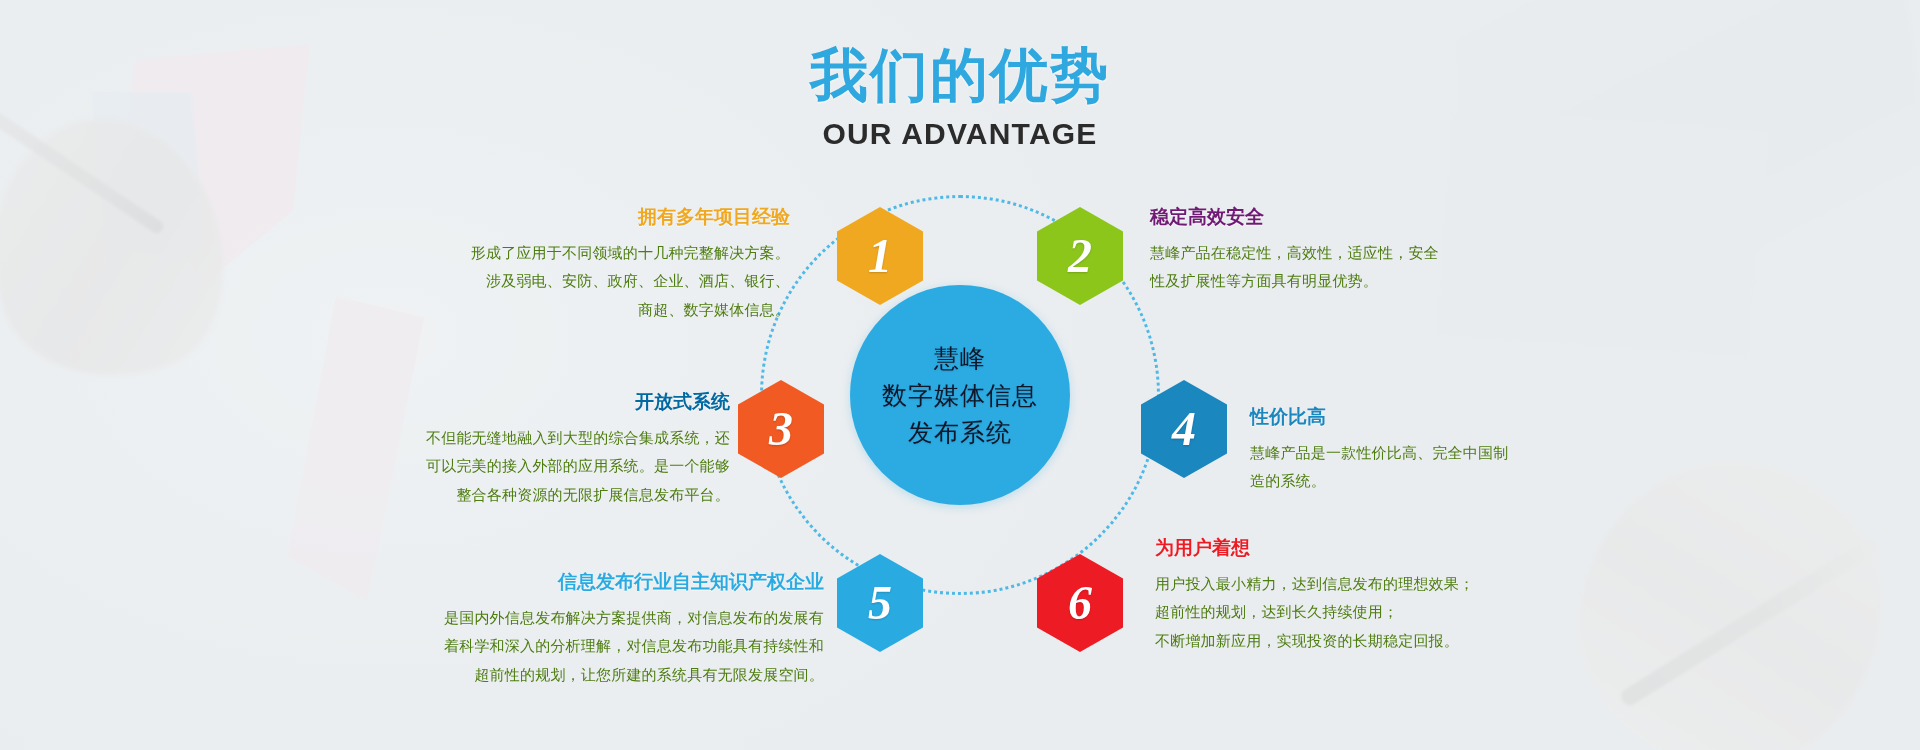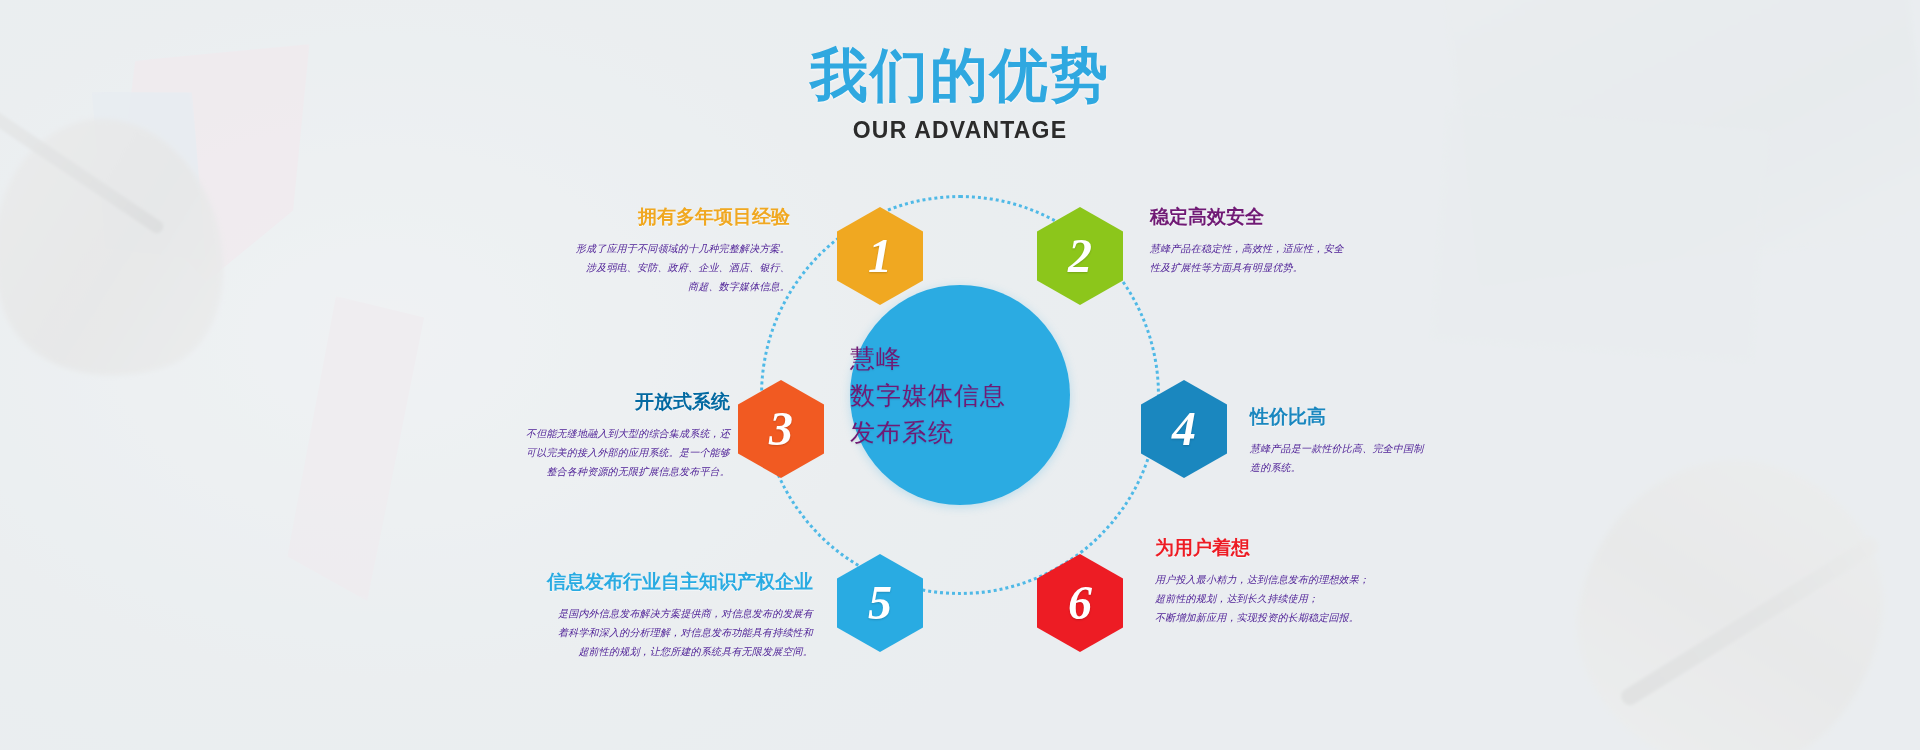--- a/index.html
+++ b/index.html
@@ -145,21 +145,21 @@
   .heading .title-cn {
     font-size: 58px;
     font-weight: bold;
     color: #2fa8e0;
     letter-spacing: 2px;
     line-height: 1.08;
     text-shadow: 0 1px 2px rgba(255,255,255,.8);
   }
   .heading .title-en {
     margin-top: 10px;
-    font-size: 23px;
+    font-size: 30px;
     font-weight: bold;
     color: #2b2b2b;
     letter-spacing: 1.2px;
   }
 
   
   .diagram {
     position: absolute;
     left: 760px;
     top: 195px;
@@ -173,24 +173,24 @@
     border: 3px dotted #3fb4e6;
     border-radius: 50%;
     opacity: .9;
   }
   .core-circle {
     position: absolute;
     left: 90px; top: 90px;
     width: 220px; height: 220px;
     border-radius: 50%;
     background: #2babe2;
-    color: #701a75;
+    color: #0f172a;
     display: flex;
     flex-direction: column;
-    align-items: flex-start;
+    align-items: center;
     justify-content: center;
     text-align: center;
     box-shadow: 0 2px 10px rgba(43,171,226,.25);
   }
   .core-circle span {
     font-size: 25px;
     line-height: 1.48;
     letter-spacing: 1px;
     text-shadow: 0 1px 2px rgba(0,0,0,.10);
   }
@@ -226,34 +226,33 @@
   
   .feat { position: absolute; }
   .feat .f-title {
     font-size: 19px;
     font-weight: bold;
     line-height: 1.3;
     margin-bottom: 9px;
     text-shadow: 0 1px 1px rgba(255,255,255,.7);
   }
   .feat .f-body {
-    font-size: 10px;
-    color: #4c1d95;
+    font-size: 15px;
+    color: #4d7c0f;
     line-height: 1.92;
     letter-spacing: .2px;
-    font-style: italic;
   }
   .feat.right-align { text-align: right; }
   .feat.left-align  { text-align: left; }
 
   .feat-1 { left: 430px; top: 205px; width: 360px; }
   .feat-2 { left: 1150px; top: 205px; width: 380px; }
   .feat-3 { left: 330px; top: 390px; width: 400px; }
   .feat-4 { left: 1250px; top: 405px; width: 360px; }
-  .feat-5 { left: 393px; top: 570px; width: 420px; }
+  .feat-5 { left: 404px; top: 570px; width: 420px; }
   .feat-6 { left: 1155px; top: 536px; width: 400px; }
 </style>
 </head>
 <body>
 
 <div id="bg-photo">
   <div class="bgbase"></div>
   <div class="sheet-pink"></div>
   <div class="sheet-blue"></div>
   <div class="sheet-pink2"></div>

